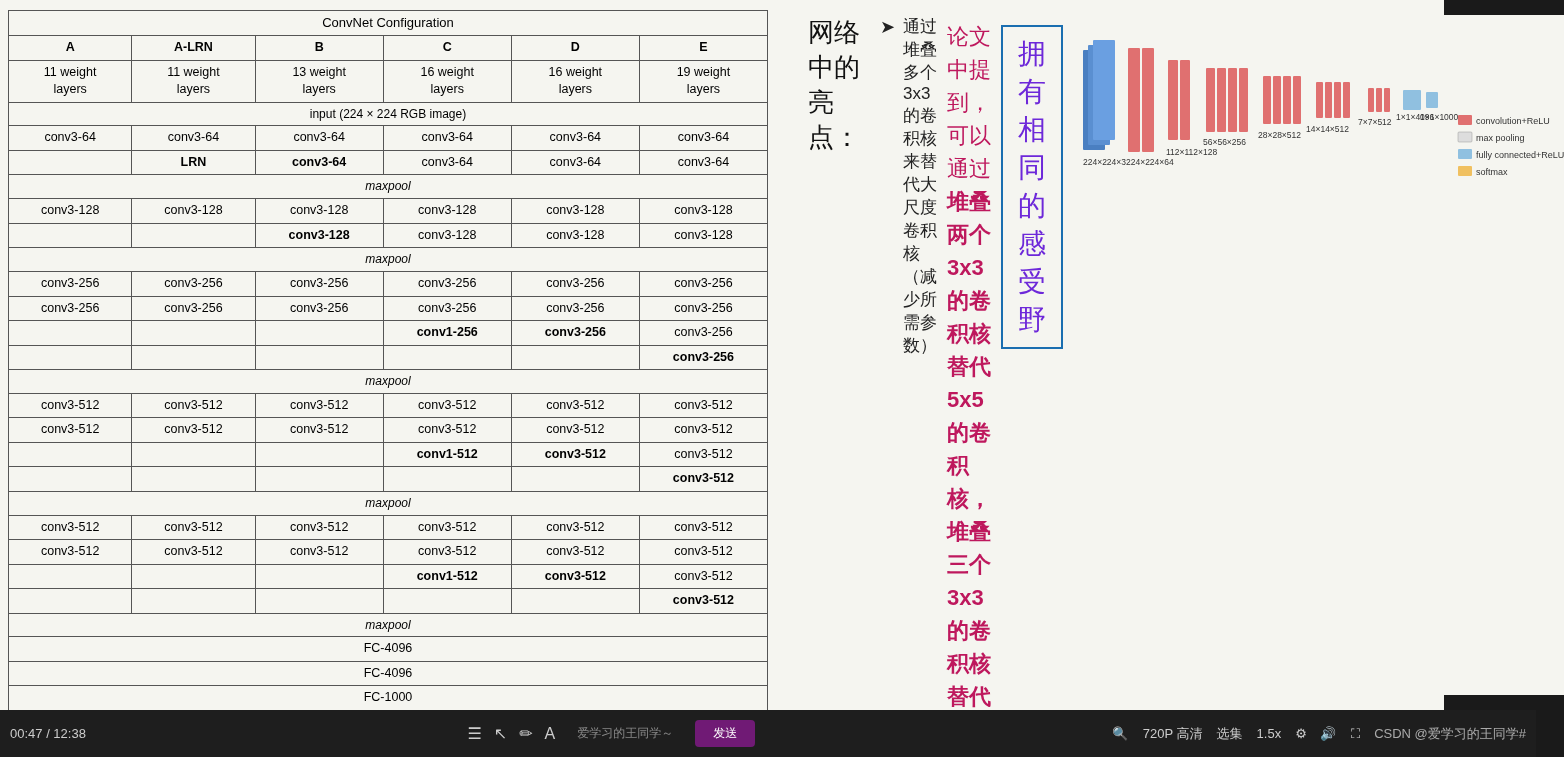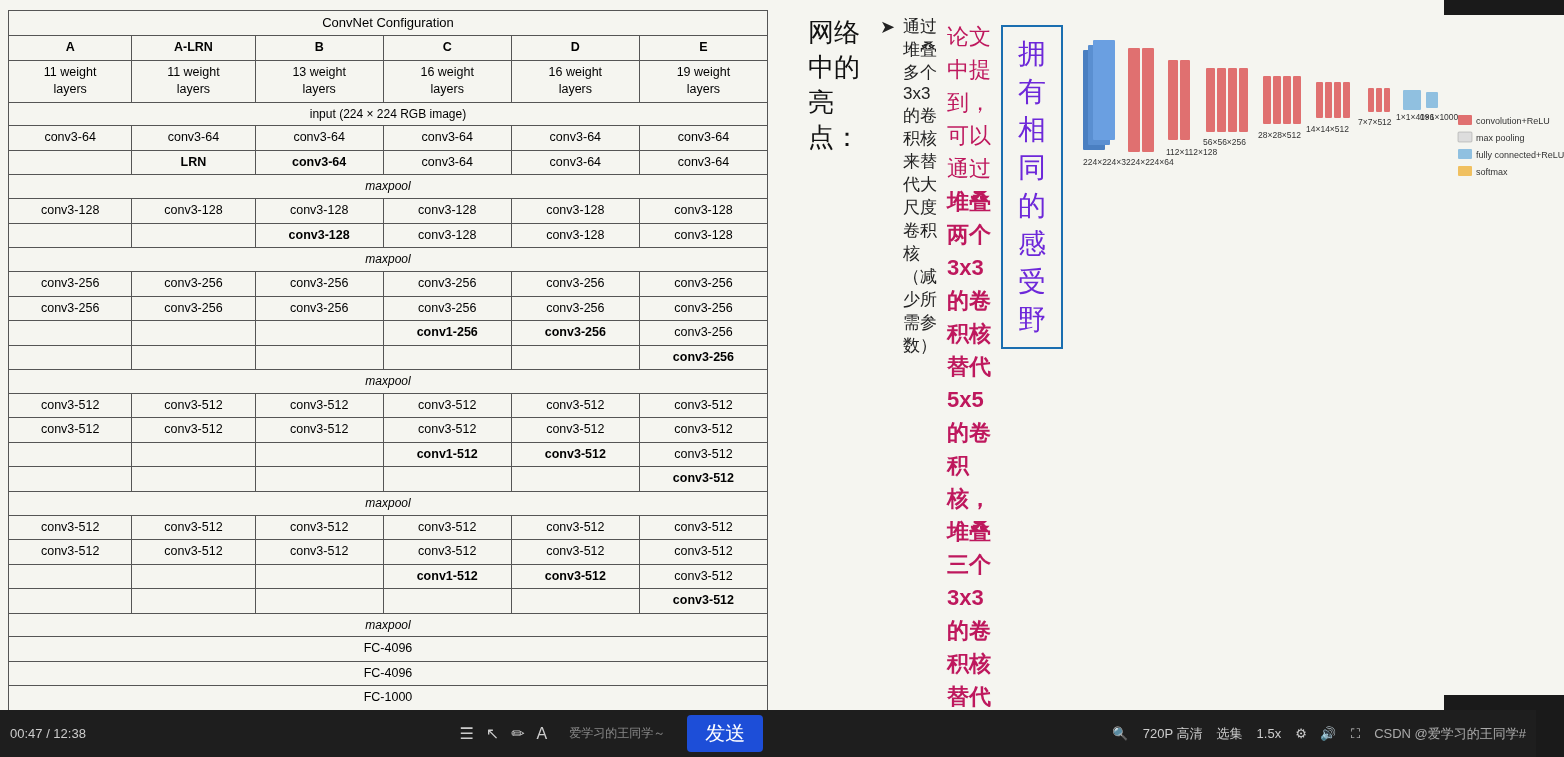--- a/index.html
+++ b/index.html
@@ -159,26 +159,26 @@
       justify-content: center;
     }
 
     .bottom-icon {
       color: #ccc;
       font-size: 16px;
       cursor: pointer;
     }
 
     .send-btn {
-      background: #1d4ed8;
+      background: #701a75;
       color: white;
       border: none;
       border-radius: 4px;
       padding: 5px 18px;
-      font-size: 20px;
+      font-size: 12px;
       cursor: pointer;
     }
 
     .right-controls {
       display: flex;
       align-items: center;
       gap: 14px;
       color: #ccc;
       font-size: 13px;
     }

